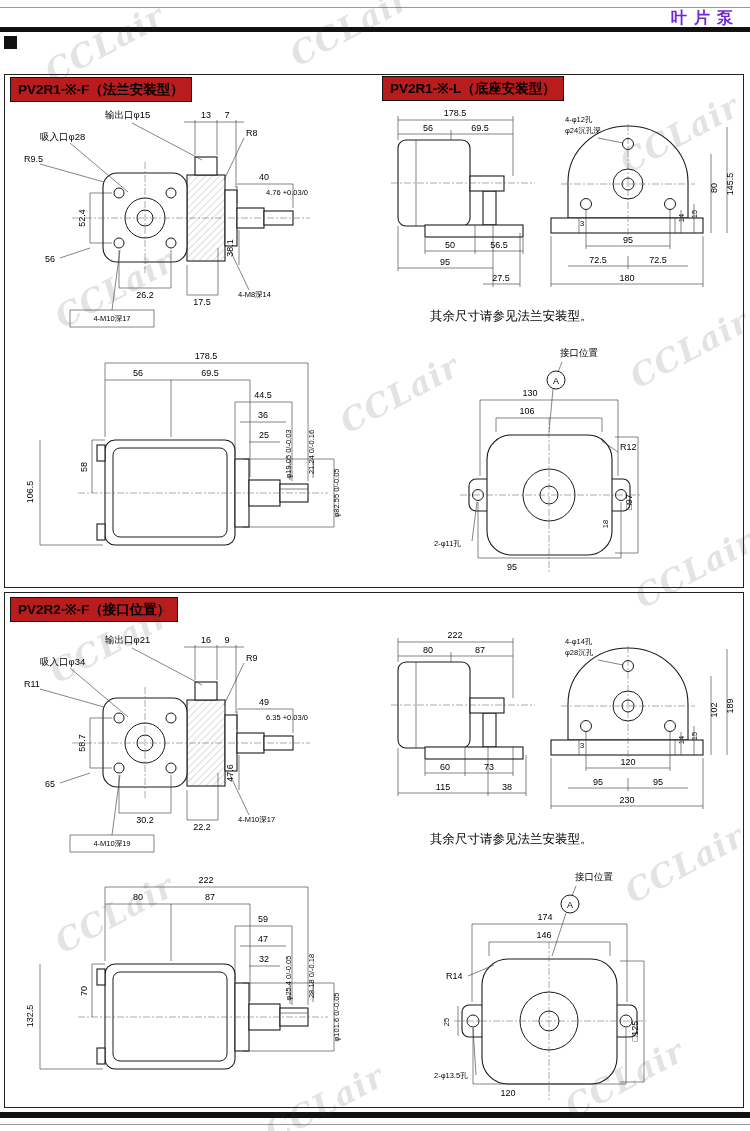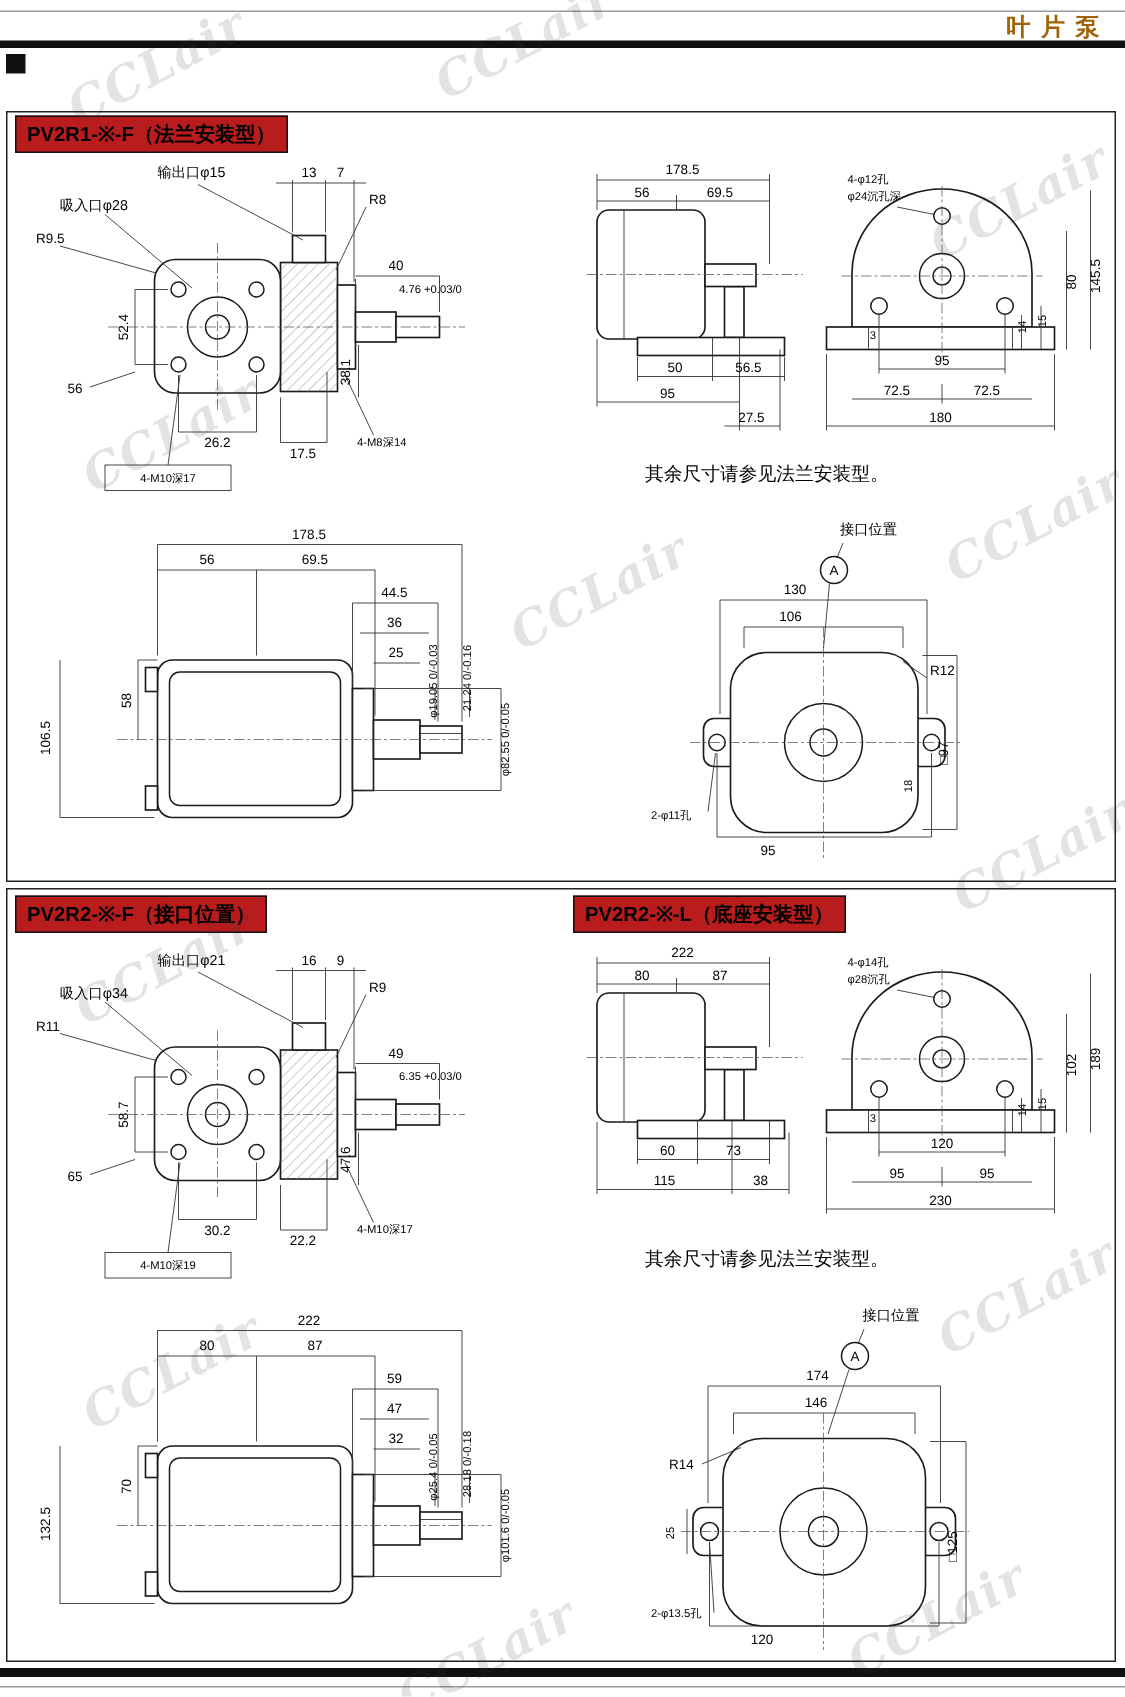--- a/index.html
+++ b/index.html
@@ -1,21 +1,21 @@
 <!DOCTYPE html>
 <html><head>
 <meta charset="utf-8">
 <style>
   *{margin:0;padding:0;box-sizing:border-box}
   body{background:#ffffff}
   .page{position:relative;width:750px;height:1131px;background:#fff;
         font-family:"Liberation Sans",sans-serif;color:#000;overflow:hidden}
   .hline{position:absolute;left:0;right:0;border-top:1px solid #9a9a9a}
   .hbar{position:absolute;left:0;right:0;background:#111}
-  .htitle{position:absolute;font-size:16px;font-weight:bold;letter-spacing:7px;color:#a16207;white-space:nowrap}
+  .htitle{position:absolute;font-size:16px;font-weight:bold;letter-spacing:7px;color:#6d28d9;white-space:nowrap}
   .hsq{position:absolute;background:#111}
   .box{position:absolute;border:1.5px solid #222}
   .ttl{position:absolute;border:1.3px solid #111;padding:2px 7px;font-size:13.5px;font-weight:bold;background:#b91c1c;white-space:nowrap}
   .note{position:absolute;font-size:12.5px;white-space:nowrap}
   .dwg{position:absolute}
   .wm{position:absolute;font-family:"DejaVu Serif",serif;font-style:italic;font-weight:bold;
       font-size:32px;color:rgba(60,60,60,0.14);letter-spacing:1px;transform:rotate(-28deg);
       white-space:nowrap;pointer-events:none;z-index:5}
   svg text{font-family:"Liberation Sans",sans-serif;fill:#000}
   .d{font-size:9px}
@@ -47,22 +47,22 @@
 
   <div class="hline" style="top:7px"></div>
   <div class="htitle" style="top:8px;right:10px">叶片泵</div>
   <div class="hbar" style="top:27px;height:5px"></div>
   <div class="hsq" style="left:4px;top:36px;width:13px;height:13px"></div>
 
   <div class="box" style="left:4px;top:74px;width:740px;height:514px"></div>
   <div class="box" style="left:4px;top:592px;width:740px;height:516px"></div>
 
   <div class="ttl" style="left:10px;top:77px">PV2R1-※-F（法兰安装型）</div>
+  <div class="ttl" style="left:382px;top:76px">PV2R1-※-L（底座安装型）</div>
   <div class="ttl" style="left:10px;top:597px">PV2R2-※-F（接口位置）</div>
-  <div class="ttl" style="left:382px;top:597px">PV2R2-※-L（底座安装型）</div>
 
   <div class="note" style="left:430px;top:308px">其余尺寸请参见法兰安装型。</div>
   <div class="note" style="left:430px;top:831px">其余尺寸请参见法兰安装型。</div>
 
   <svg class="dwg" style="left:12px;top:100px" width="320" height="242" viewBox="0 0 320 242">
     <defs>
       <pattern id="hatchP" width="5" height="5" patternTransform="rotate(45)" patternUnits="userSpaceOnUse">
         <line x1="0" y1="0" x2="0" y2="5" stroke="#8a8a8a" stroke-width="0.6"></line>
       </pattern>
     </defs>

